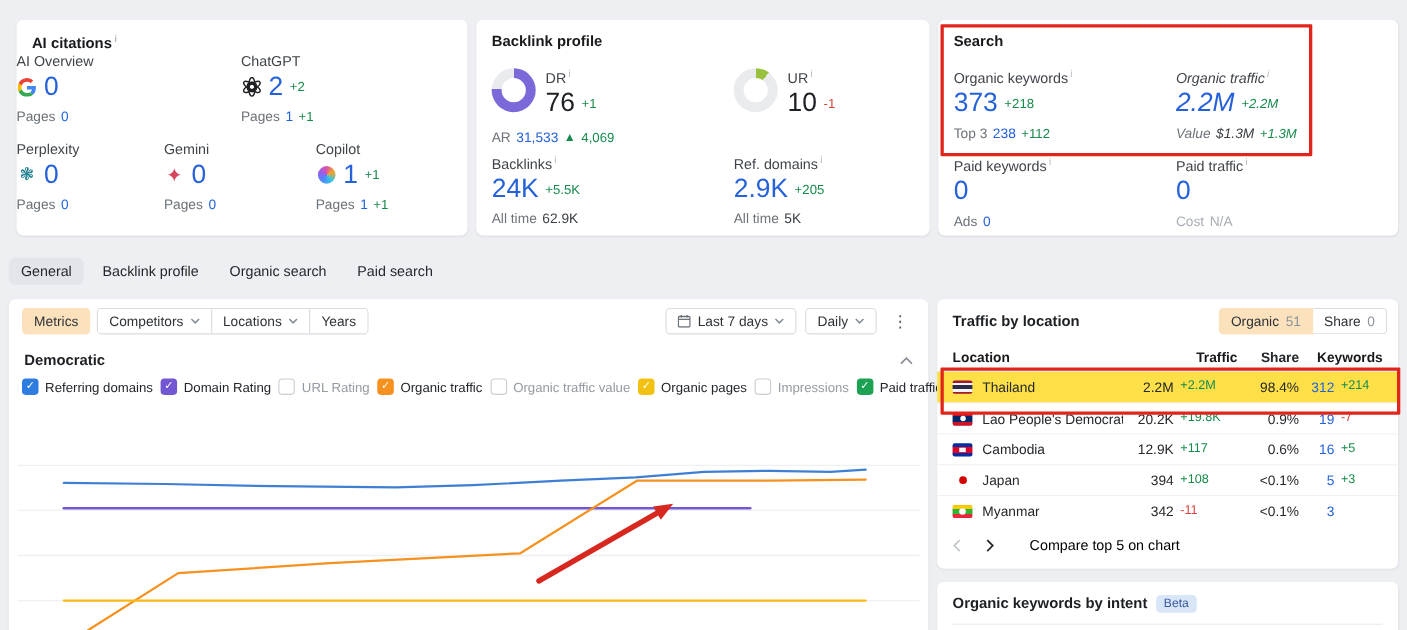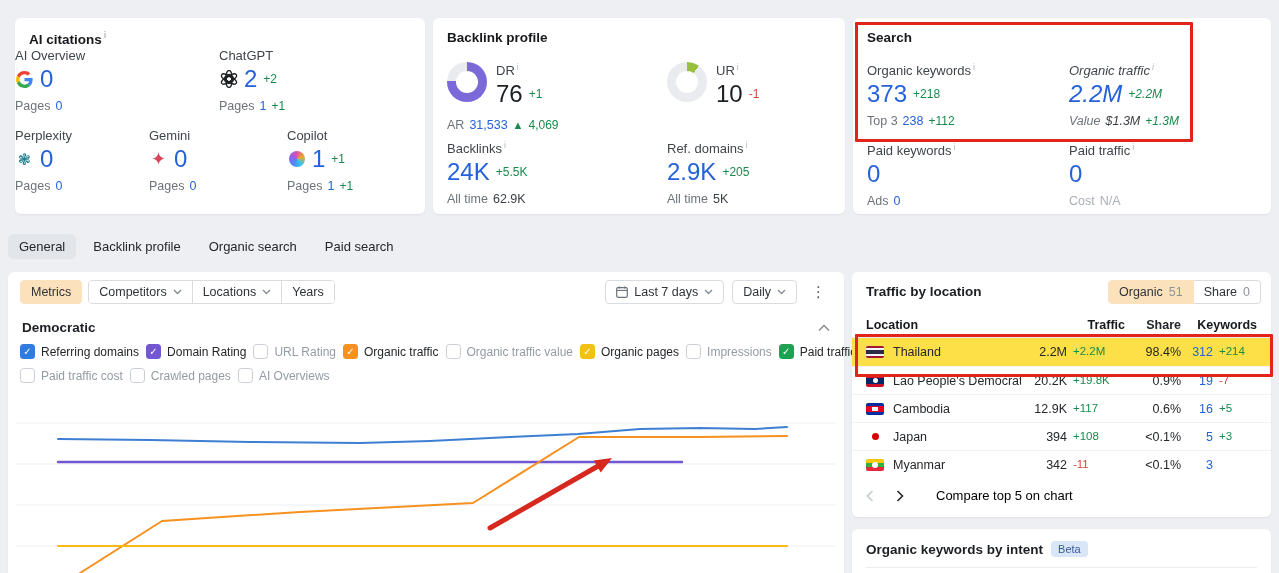--- a/index.html
+++ b/index.html
@@ -397,34 +397,20 @@
           </label>
           <label class="cb">
             <span class="cb-box"></span>
             <span class="cb-label off">Impressions</span>
           </label>
           <label class="cb">
             <span class="cb-box on" style="background: rgb(29, 161, 83);">✓</span>
             <span class="cb-label">Paid traffic</span>
           </label>
         </div>
-      <div class="cb-row" id="cb-row-1">
-          <label class="cb">
-            <span class="cb-box"></span>
-            <span class="cb-label off">Paid traffic cost</span>
-          </label>
-          <label class="cb">
-            <span class="cb-box"></span>
-            <span class="cb-label off">Crawled pages</span>
-          </label>
-          <label class="cb">
-            <span class="cb-box"></span>
-            <span class="cb-label off">AI Overviews</span>
-          </label>
-        </div>
     </div>
 
     <svg id="chart-svg" width="836" height="183" viewBox="0 0 836 183">
         <line x1="8" x2="828" y1="33" y2="33" stroke="#eef0f2" stroke-width="1.2"></line>
         <line x1="8" x2="828" y1="74" y2="74" stroke="#eef0f2" stroke-width="1.2"></line>
         <line x1="8" x2="828" y1="115" y2="115" stroke="#eef0f2" stroke-width="1.2"></line>
         <line x1="8" x2="828" y1="156" y2="156" stroke="#eef0f2" stroke-width="1.2"></line>
         <polyline points="50,49 142,50 242,52 352,53 422,51 502,47 570,44 632,39 692,38 747,39 779,37" fill="none" stroke="#3e7fd4" stroke-width="2" stroke-linejoin="round" stroke-linecap="round"></polyline>
         <polyline points="50,72 674,72" fill="none" stroke="#7357d2" stroke-width="2.4" stroke-linejoin="round" stroke-linecap="round"></polyline>
         <polyline points="72,183 154,131 292,122 465,113 571,47 692,47 779,46" fill="none" stroke="#f6901e" stroke-width="2" stroke-linejoin="round" stroke-linecap="round"></polyline>

